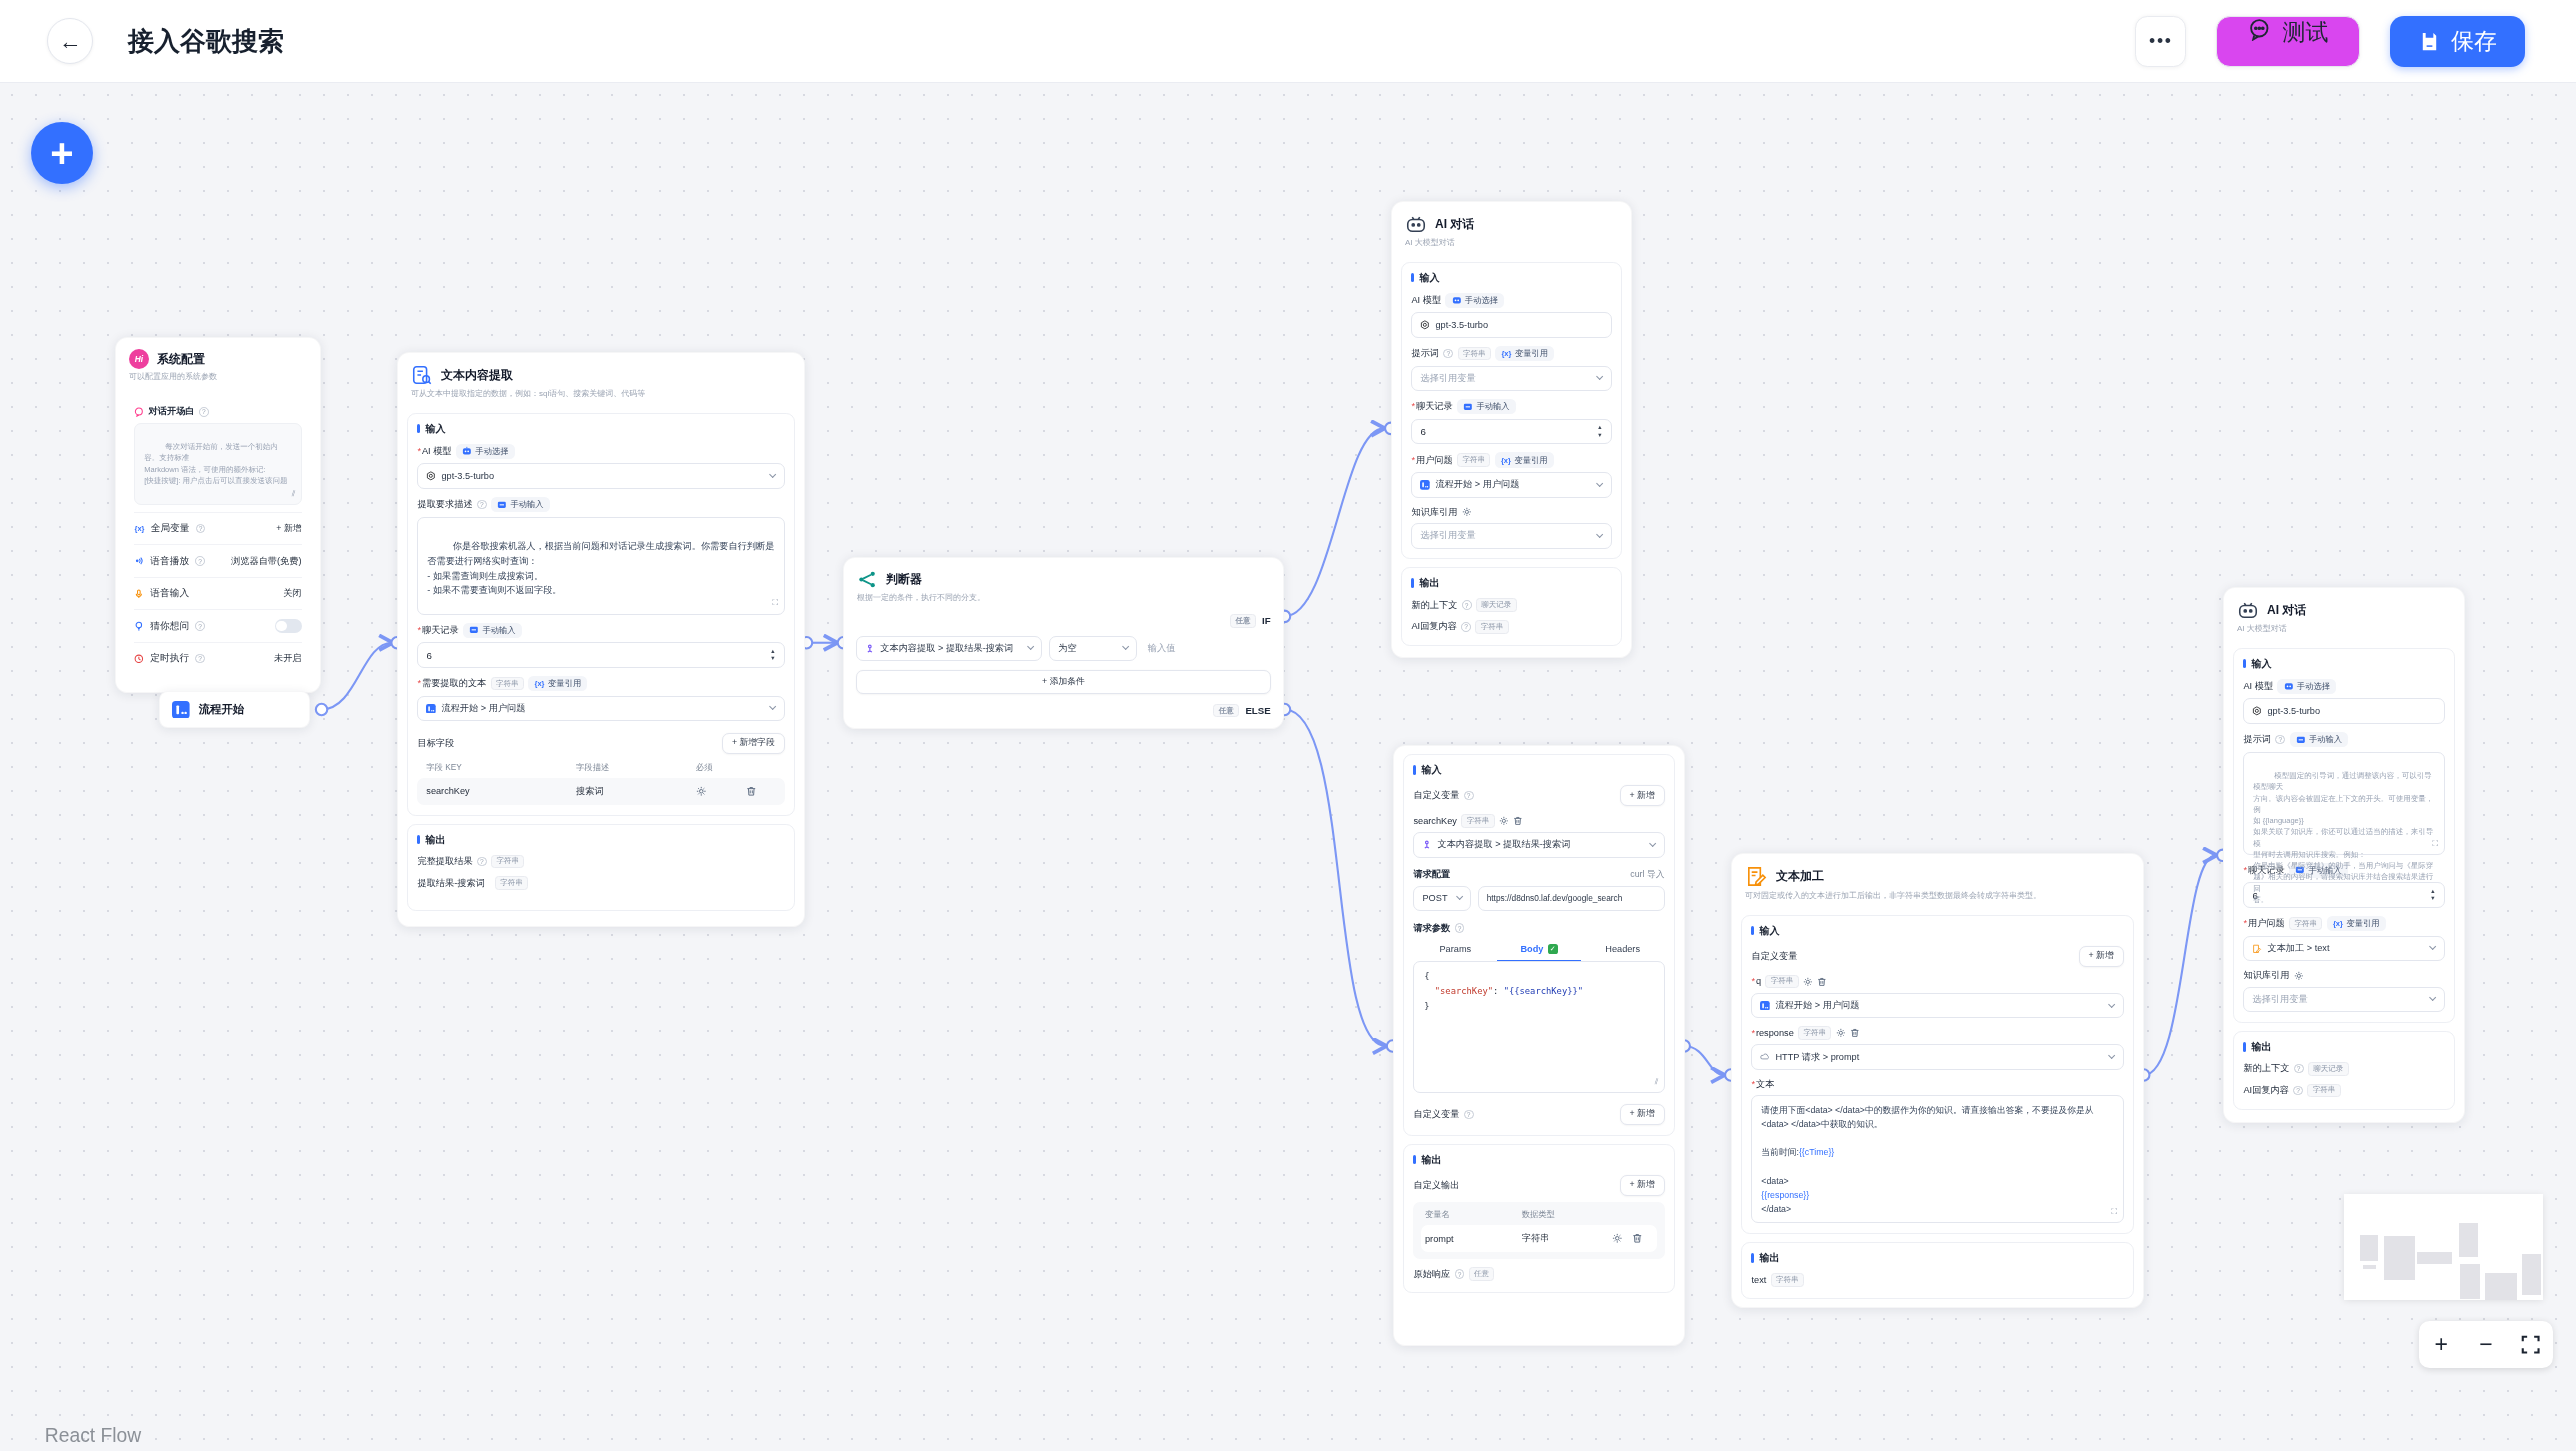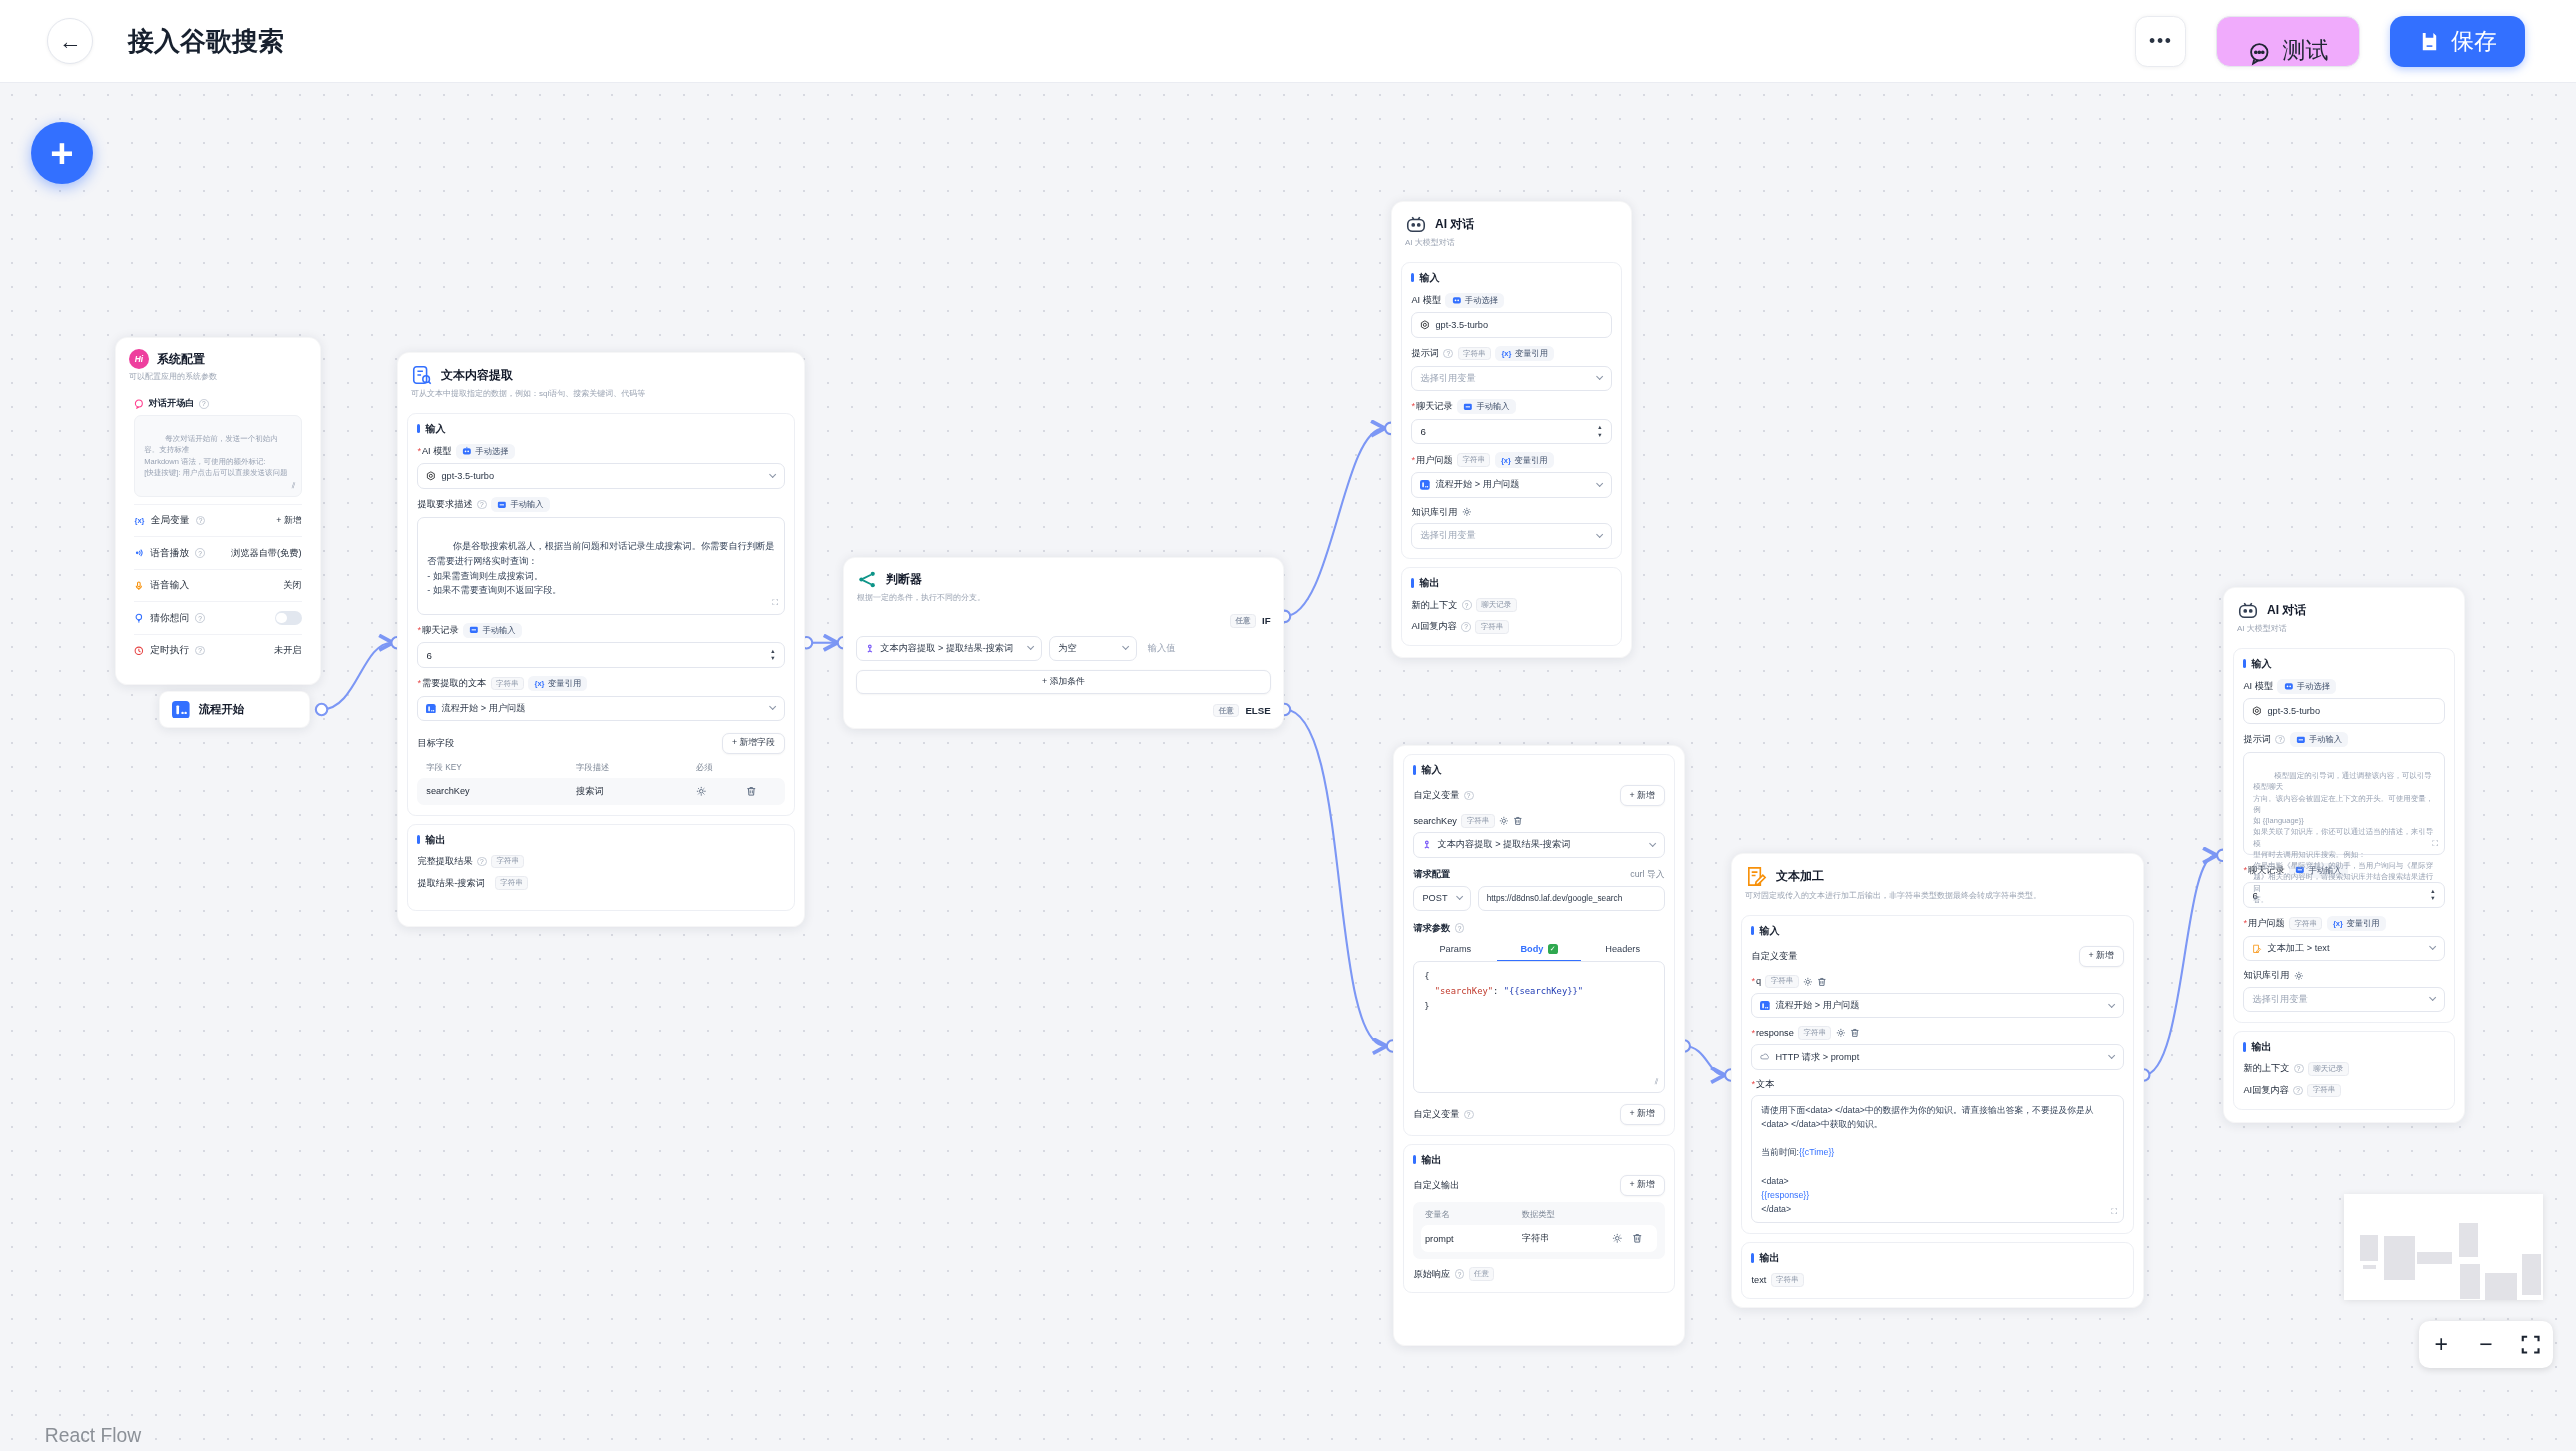--- a/index.html
+++ b/index.html
@@ -11,22 +11,22 @@
   .topbar { position:absolute; left:0; top:0; width:2576px; height:83px; background:#fff;
     border-bottom:0.9px solid #eaecf2; display:flex; align-items:center; z-index:30; }
   .back-btn { width:46px; height:46px; border-radius:50%; border:0.9px solid #e4e7ee;
     background:#fff; box-shadow:0 0.9px 3.5px rgba(0,0,0,.06); display:flex; align-items:center;
     justify-content:center; font-size:23px; color:#1f2633; margin-left:47px; cursor:pointer; }
   .page-title { font-size:26px; font-weight:bold; color:#17202e; margin-left:35px; }
   .topbar-right { margin-left:auto; display:flex; align-items:center; gap:30px; margin-right:51px; }
   .more-btn { width:51px; height:51px; border-radius:12.3px; border:0.9px solid #e9ebf0; background:#fff;
     box-shadow:0 0.9px 4.4px rgba(0,0,0,.05); display:flex; align-items:center; justify-content:center;
     font-size:17.6px; letter-spacing:1.8px; color:#2a3342; cursor:pointer; }
-  .test-btn { height:51px; padding:0 30px; border-radius:14px; border:0.9px solid #e6e8ee; background:#f0abfc;
-    box-shadow:0 0.9px 4.4px rgba(0,0,0,.05); display:flex; align-items:flex-end; gap:10.5px; font-size:23px;
+  .test-btn { height:51px; padding:0 30px; border-radius:14px; border:0.9px solid #e6e8ee; background:#d946ef;
+    box-shadow:0 0.9px 4.4px rgba(0,0,0,.05); display:flex; align-items:flex-start; gap:10.5px; font-size:23px;
     color:#1f2633; cursor:pointer; }
   .save-btn { height:51px; padding:0 28px; border-radius:14px; background:#3370ff; color:#fff;
     display:flex; align-items:center; gap:10.5px; font-size:23px; cursor:pointer;
     box-shadow:0 2.6px 8.8px rgba(51,112,255,.35); }
 
   
   .canvas { position:absolute; left:0; top:83px; width:2576px; height:1369px;
     background:#f4f5f8;
     background-image:radial-gradient(#d7d9e1 1.1px, transparent 1.1px);
     background-size:24px 24px; }
@@ -187,21 +187,21 @@
 
     <div class="node" style="left:115px;top:254px;width:206px;min-height:329px;">
       <div class="node-head">
         <div class="head-row">
           <div style="width:20px;height:20px;border-radius:50%;background:#ee3f9e;color:#fff;font-size:8.3px;font-weight:bold;font-style:italic;display:flex;align-items:center;justify-content:center;">Hi</div>
           <span class="node-title">系统配置</span>
         </div>
         <div class="node-sub">可以配置应用的系统参数</div>
       </div>
       <div class="section" style="border:none;padding-top:1.8px;">
-        <div class="frow" style="margin-top:0;">
+        <div class="frow" style="margin-top:8px;">
           <svg class="mini-ic" width="10.5" height="10.5" viewBox="0 0 12 12" fill="none" stroke="#ff3d8d" stroke-width="1.3">
               <circle cx="6" cy="5.6" r="4.3"></circle>
               <path d="M4 9.6 L3.6 11.4 L6 10"></path>
             </svg>
           <span class="lbl" style="font-weight:bold;">对话开场白</span>
           <span class="help">?</span>
         </div>
         <div class="tarea" style="height:82px;background:#f8f9fb;border-color:#eef0f4;font-size:7.5px;line-height:1.5;">
           <span class="placeholder" style="white-space: pre-wrap;">每次对话开始前，发送一个初始内容。支持标准
 Markdown 语法，可使用的额外标记:

